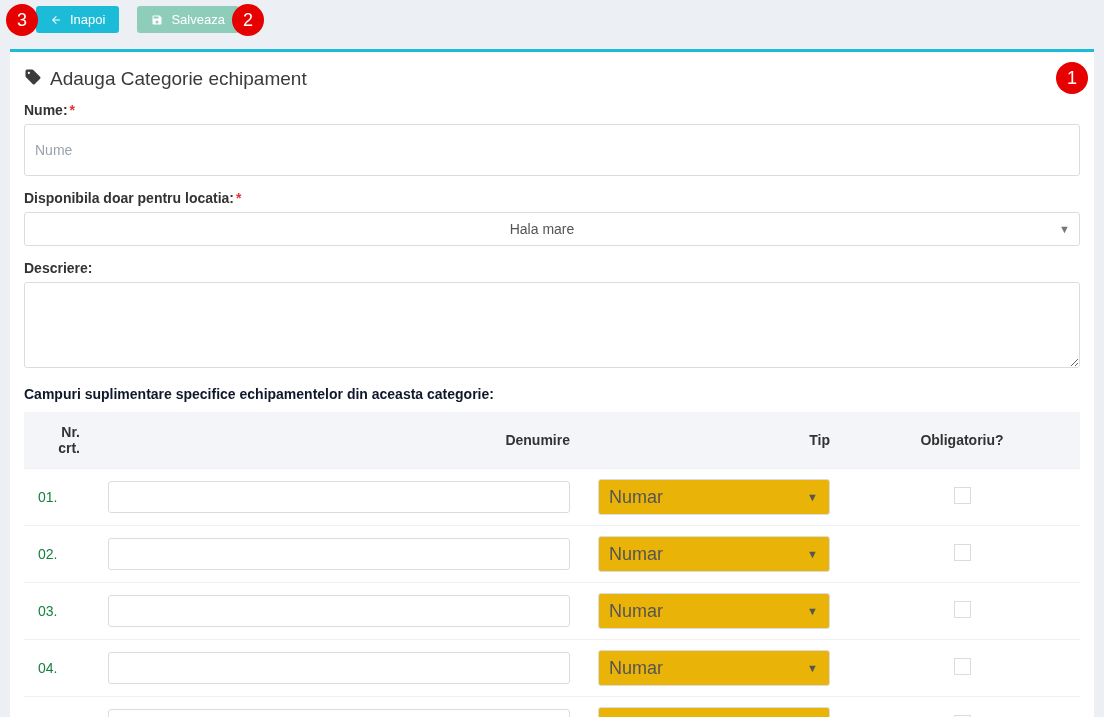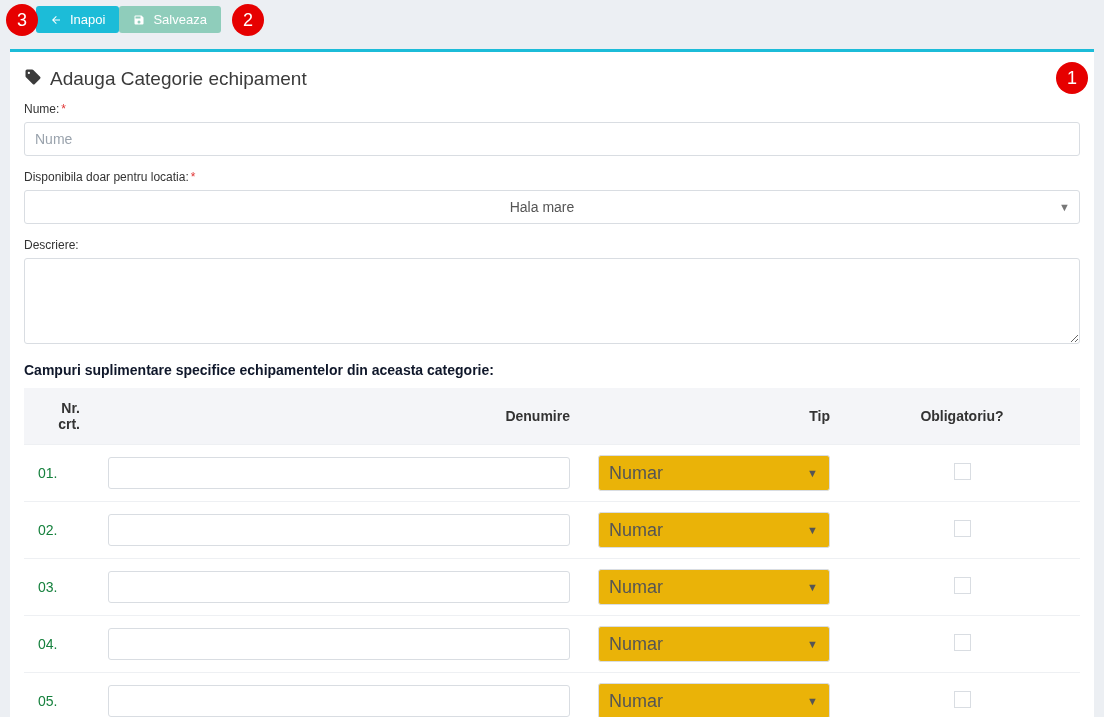--- a/index.html
+++ b/index.html
@@ -6,20 +6,21 @@
   body {
     margin: 0;
     padding: 0;
     background: #eceff3;
     font-family: "Segoe UI", "Helvetica Neue", Arial, sans-serif;
     color: #3b3b3b;
   }
   .toolbar {
     padding: 6px 10px 10px 10px;
     display: flex;
+    gap: 18px;
     align-items: center;
     position: relative;
   }
   .btn {
     display: inline-flex;
     align-items: center;
     gap: 8px;
     padding: 6px 14px;
     border-radius: 3px;
     font-size: 13px;
@@ -43,29 +44,29 @@
     gap: 8px;
     font-size: 19px;
     color: #3b3b3b;
     margin: 2px 0 12px 0;
     font-weight: 400;
   }
   .panel-title .title-icon svg { display: block; }
   .form-group { margin-bottom: 14px; }
   .form-group label {
     display: block;
-    font-size: 12px;
-    font-weight: 400;
+    font-size: 14px;
+    font-weight: 700;
     color: #333;
     margin-bottom: 6px;
   }
   .req { color: #e03535; margin-left: 2px; }
   .form-control {
     width: 100%;
-    padding: 8px 10px;
+    padding: 17px 10px;
     border: 1px solid #d9dde2;
     border-radius: 3px;
     font-size: 14px;
     color: #555;
     background: #fff;
   }
   .form-control::placeholder { color: #9aa3ad; }
   textarea.form-control { height: 86px; resize: vertical; font-family: inherit; }
   .select-wrap {
     position: relative;

